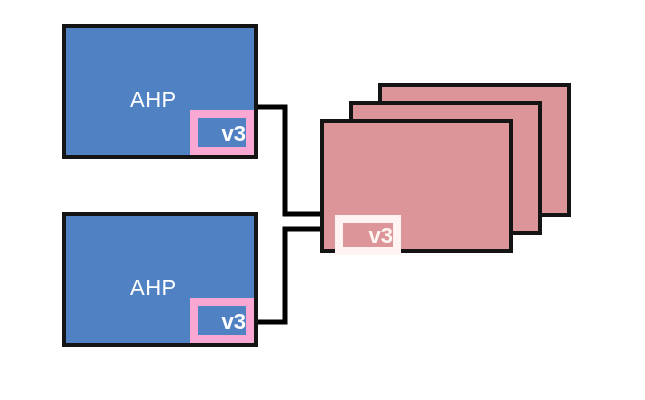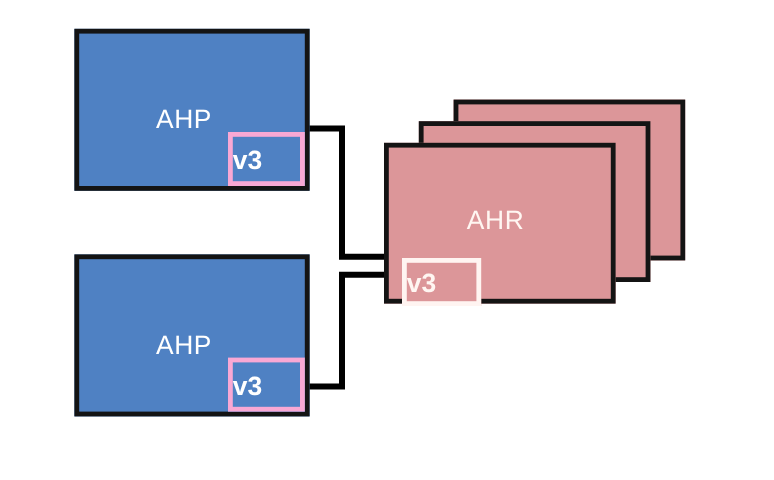--- a/index.html
+++ b/index.html
@@ -36,24 +36,24 @@
     letter-spacing: 0.5px;
     white-space: nowrap;
     line-height: 1;
   }
   .node-label-ahr {
     color: #FFF6F2;
   }
   .subbox {
     position: absolute;
     box-sizing: border-box;
-    border: 4px solid #f9a8d4;
+    border: 8px solid #f9a8d4;
     display: flex;
     align-items: center;
-    justify-content: flex-start;
+    justify-content: flex-end;
   }
   .subbox-blue {
     background: #4F81C3;
   }
   .subbox-pink {
     background: #DC9699;
     border-color: #FFF4F1;
   }
   .subbox-text {
     color: #FFFFFF;
@@ -78,21 +78,20 @@
 </head>
 <body>
 
 <div id="canvas">
 
   <div class="node node-ahr" style="left:378px; top:83px; width:193px; height:134px; z-index:1;"></div>
 
   <div class="node node-ahr" style="left:349px; top:101px; width:193px; height:134px; z-index:2;"></div>
 
   <div class="node node-ahr" style="left:320px; top:119px; width:193px; height:134px; z-index:3;">
-    <span class="node-label node-label-ahr" style="left:65px; top:50px;">AHR</span>
     <div class="subbox subbox-pink" style="left:11px; top:92px; width:66px; height:40px;">
       <span class="subbox-text">v3</span>
     </div>
   </div>
 
   <div class="node node-ahp" style="left:62px; top:24px; width:196px; height:135px; z-index:4;">
     <span class="node-label" style="left:64px; top:61px;">AHP</span>
     <div class="subbox subbox-blue" style="left:124px; top:82px; width:64px; height:45px;">
       <span class="subbox-text">v3</span>
     </div>

